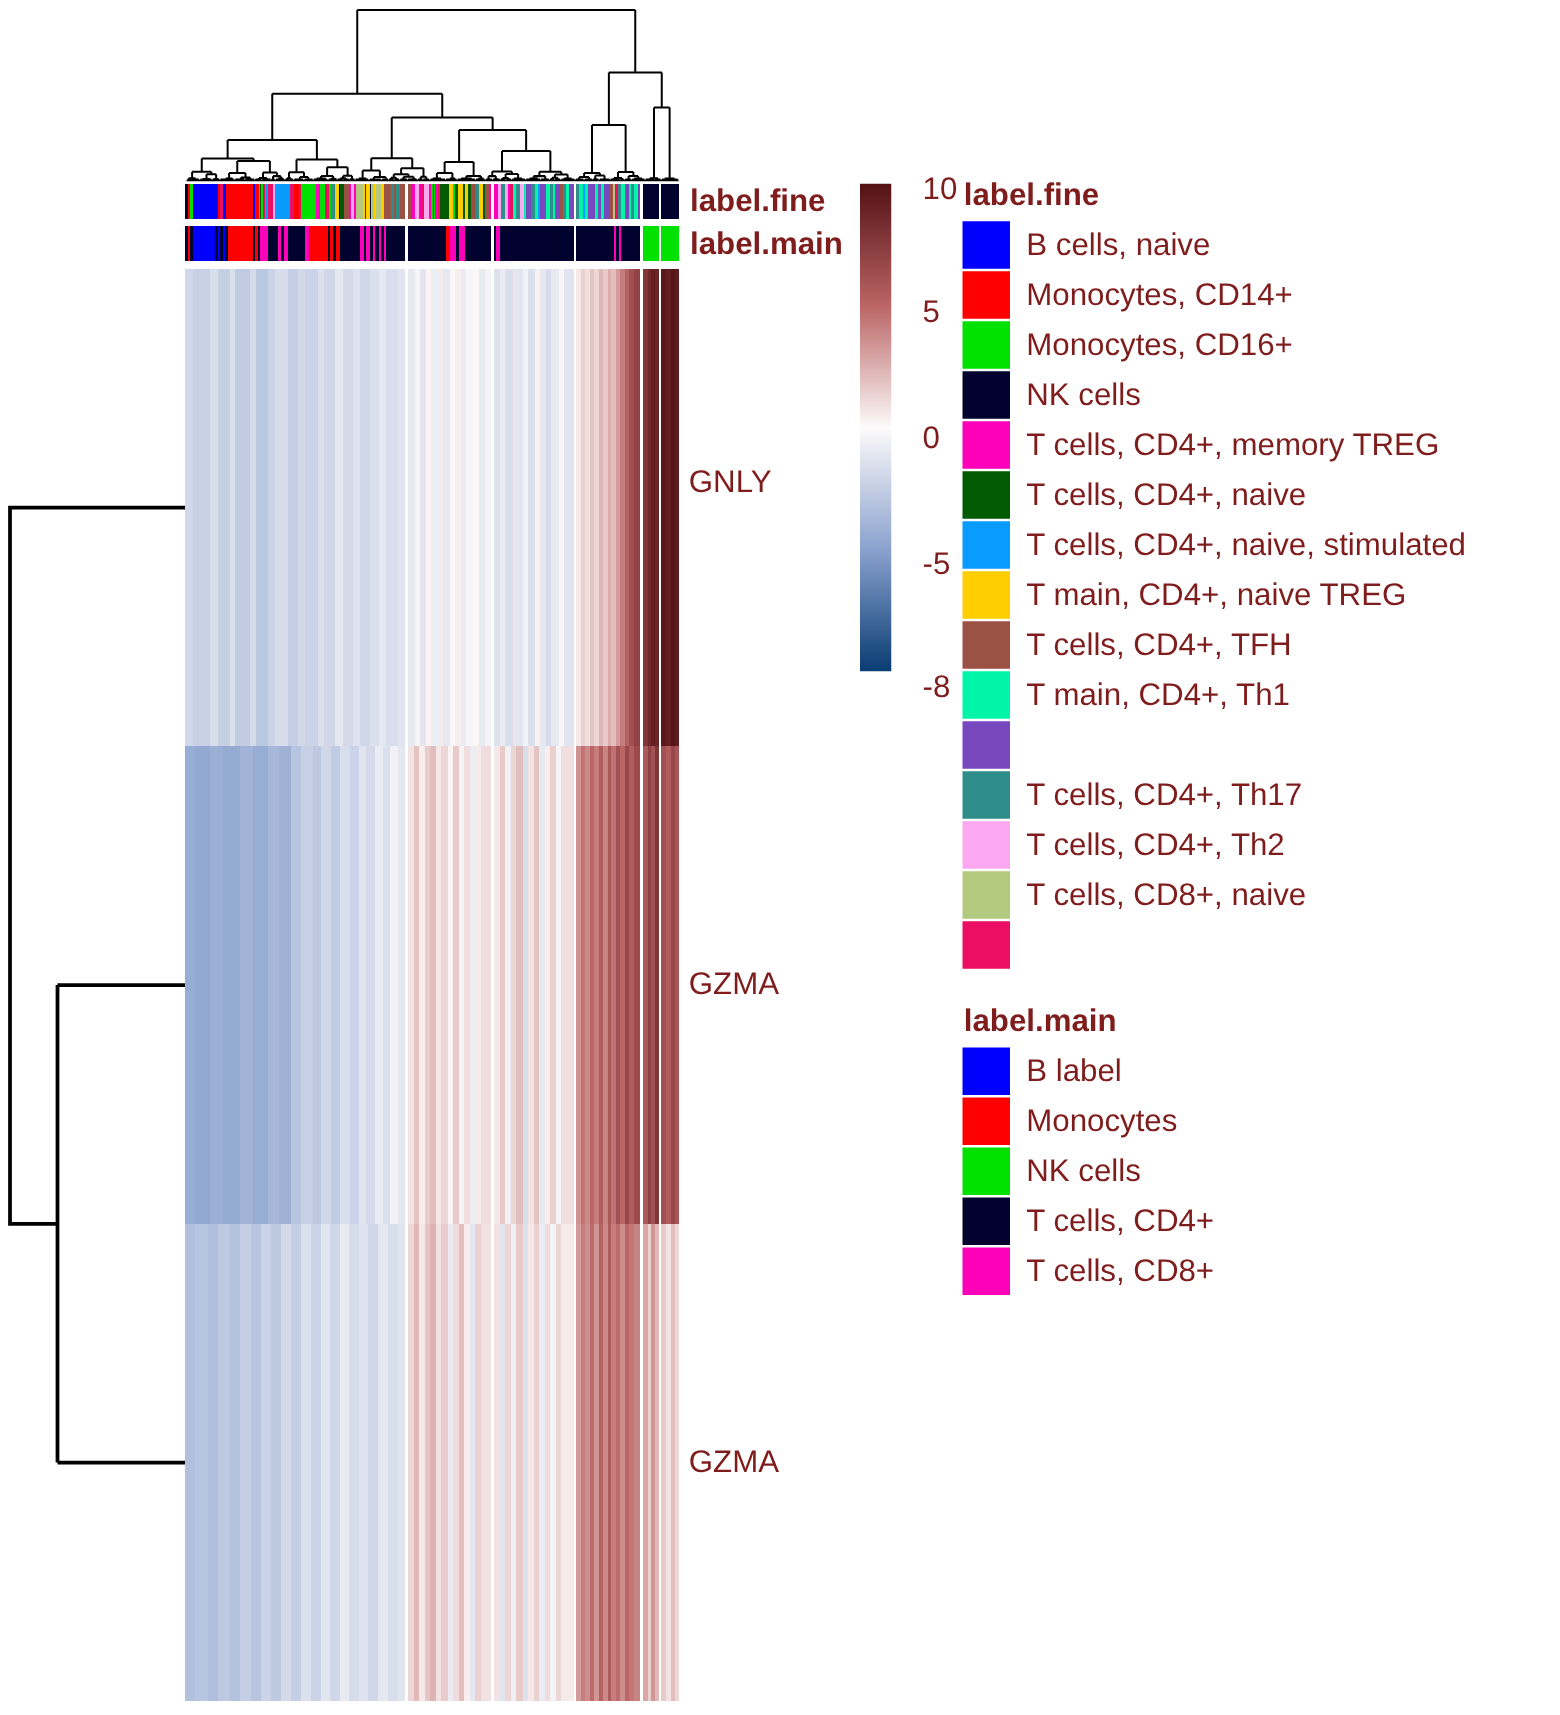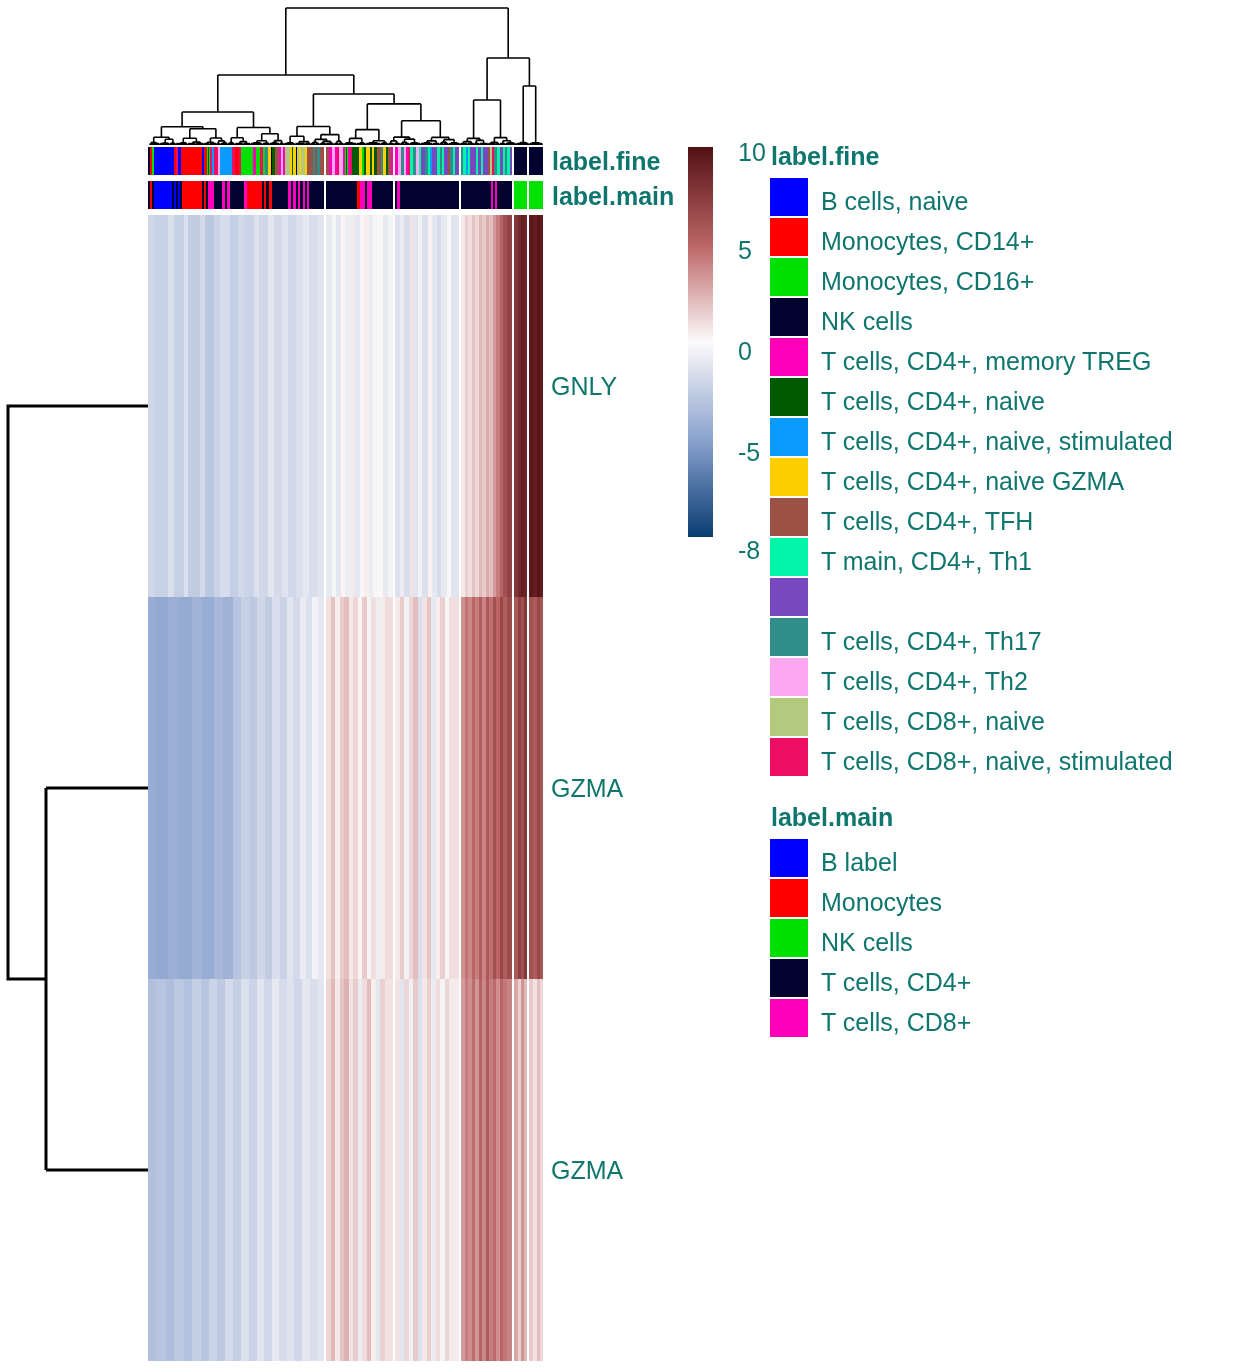--- a/index.html
+++ b/index.html
@@ -1,25 +1,25 @@
 <!DOCTYPE html>
 <html><head>
 <meta charset="utf-8">
 <style>
   html,body{margin:0;padding:0;background:#ffffff;}
   #figure{position:relative;width:1248px;height:1372px;background:#ffffff;overflow:hidden;
-          font-family:"Liberation Sans", sans-serif;color:#0f766e;}
+          font-family:"Liberation Sans", sans-serif;color:#7f1d1d;}
   #plot-svg{position:absolute;left:0;top:0;}
   .txt{position:absolute;white-space:nowrap;font-size:25px;line-height:25px;transform:translateY(-50%);}
   .bold{font-weight:bold;}
   #colorbar{position:absolute;left:688px;top:147px;width:25px;height:390px;
             background:linear-gradient(to top,#093C72 0%,#8AA2CE 25%,#FDFAFA 50%,#BB6565 75%,#531114 100%);}
   .cbtick{position:absolute;left:738px;font-size:25px;line-height:25px;transform:translateY(-50%);white-space:nowrap;}
   .legend{position:absolute;left:770px;}
-  .legend-row{position:relative;height:40px;display:flex;align-items:flex-end;}
+  .legend-row{position:relative;height:40px;display:flex;align-items:center;}
   .swatch{width:38px;height:38px;flex:0 0 38px;}
   .legend-label{margin-left:13px;font-size:25px;white-space:nowrap;}
   .legend-title{position:absolute;font-size:25px;font-weight:bold;white-space:nowrap;}
 </style>
 </head>
 <body>
 
 <div id="figure">
 
   <svg id="plot-svg" width="1248" height="1372">
@@ -459,21 +459,21 @@
       <div class="legend-row">
         <div class="swatch" style="background: rgb(2, 90, 2);"></div>
         <span class="legend-label">T cells, CD4+, naive</span>
       </div>
       <div class="legend-row">
         <div class="swatch" style="background: rgb(10, 155, 255);"></div>
         <span class="legend-label">T cells, CD4+, naive, stimulated</span>
       </div>
       <div class="legend-row">
         <div class="swatch" style="background: rgb(255, 206, 0);"></div>
-        <span class="legend-label">T cells, CD4+, naive GZMA</span>
+        <span class="legend-label">T main, CD4+, naive TREG</span>
       </div>
       <div class="legend-row">
         <div class="swatch" style="background: rgb(155, 82, 68);"></div>
         <span class="legend-label">T cells, CD4+, TFH</span>
       </div>
       <div class="legend-row">
         <div class="swatch" style="background: rgb(0, 245, 168);"></div>
         <span class="legend-label">T main, CD4+, Th1</span>
       </div>
       <div class="legend-row">
@@ -486,21 +486,20 @@
       <div class="legend-row">
         <div class="swatch" style="background: rgb(251, 168, 240);"></div>
         <span class="legend-label">T cells, CD4+, Th2</span>
       </div>
       <div class="legend-row">
         <div class="swatch" style="background: rgb(179, 201, 126);"></div>
         <span class="legend-label">T cells, CD8+, naive</span>
       </div>
       <div class="legend-row">
         <div class="swatch" style="background: rgb(236, 14, 98);"></div>
-        <span class="legend-label">T cells, CD8+, naive, stimulated</span>
       </div>
     </div>
 
   <div class="legend-title" style="left:771px;top:803px">label.main</div>
   <div id="legend-main" class="legend" style="top:837px">
       <div class="legend-row">
         <div class="swatch" style="background: rgb(0, 0, 255);"></div>
         <span class="legend-label">B label</span>
       </div>
       <div class="legend-row">

